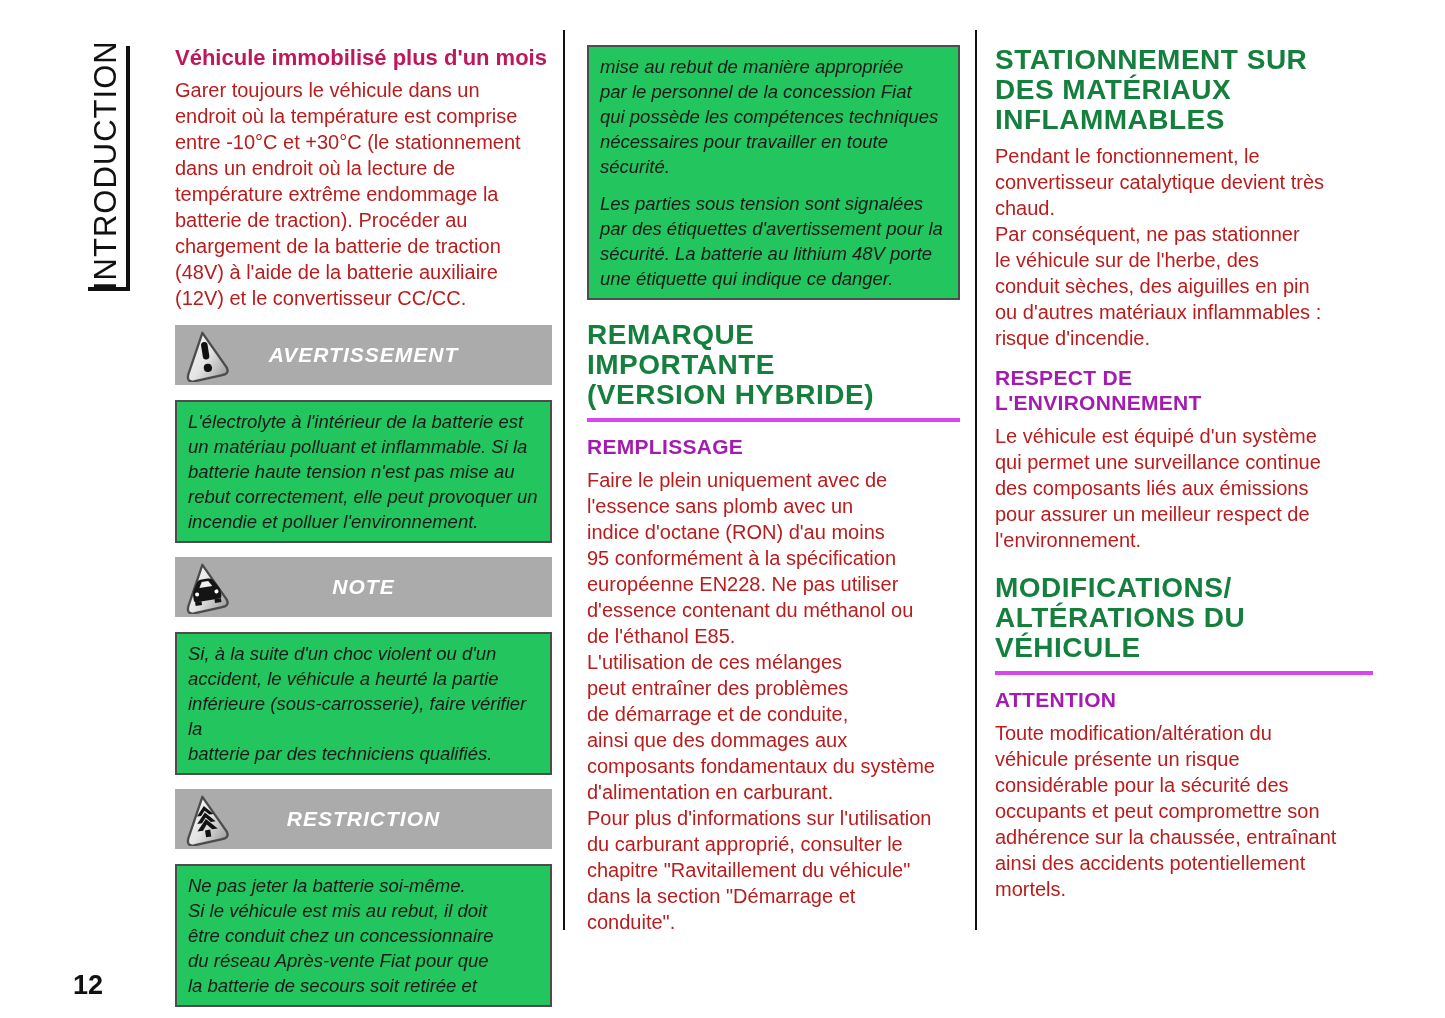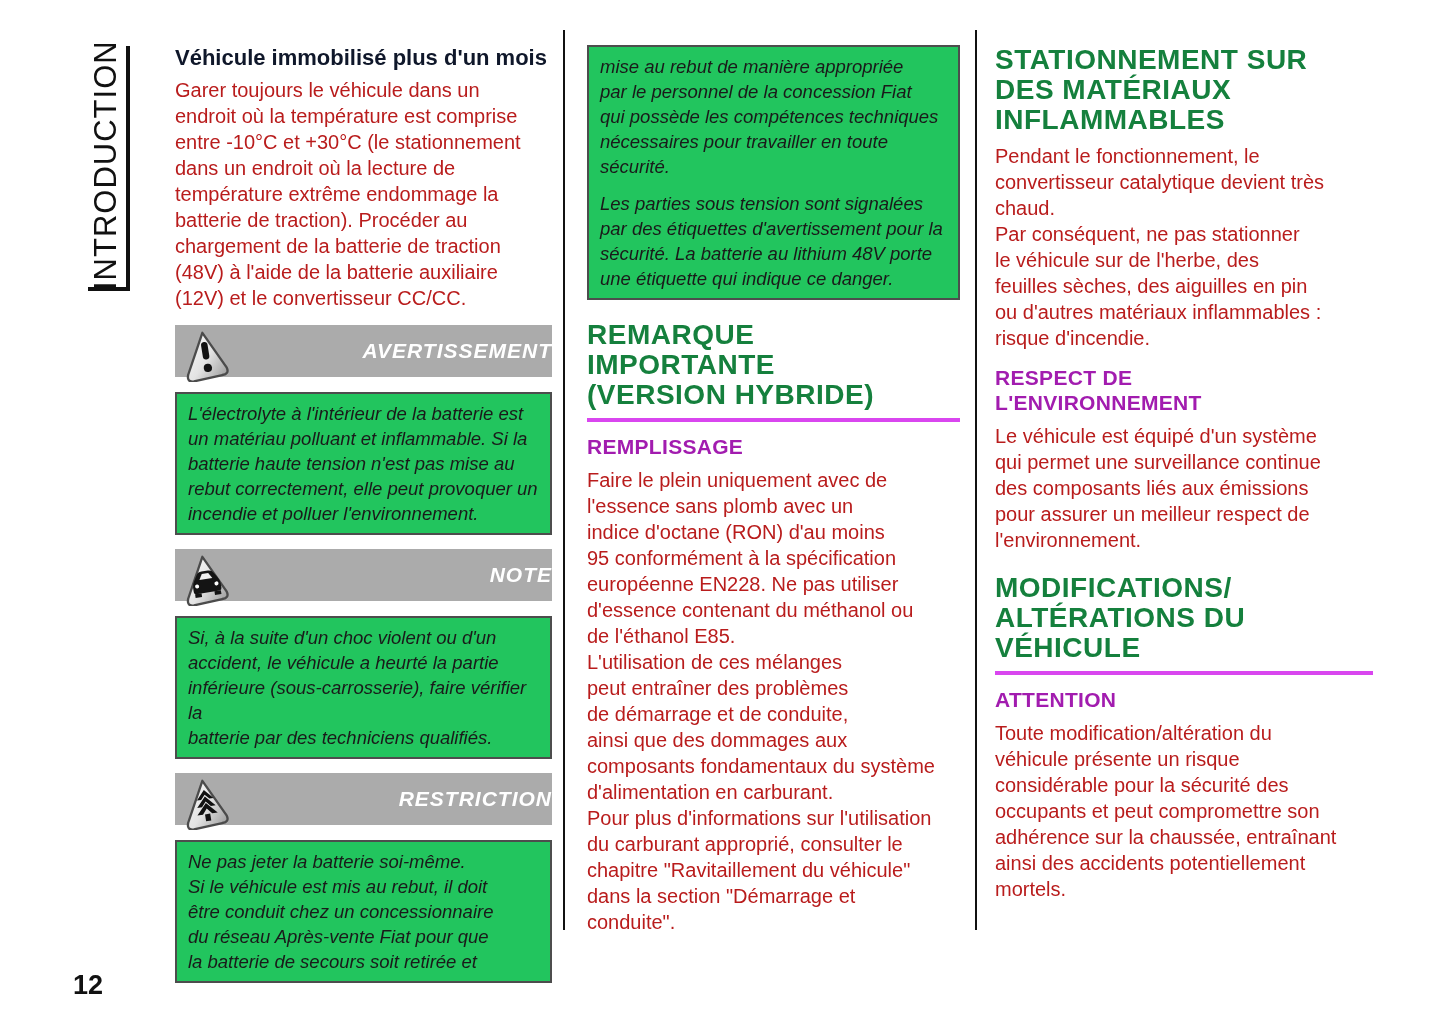--- a/index.html
+++ b/index.html
@@ -19,34 +19,34 @@
 
   
   .col{position:absolute;top:45px;}
   .col1{left:175px;width:377px;}
   .col2{left:587px;width:373px;}
   .col3{left:995px;width:378px;}
   .divider{position:absolute;top:30px;width:2px;height:900px;background:#111;}
   .div1{left:563px;}
   .div2{left:975px;}
 
-  .h-small{font-size:22px;font-weight:bold;color:#0f172a;margin:0 0 6px 0;}
+  .h-small{font-size:22px;font-weight:bold;color:#be185d;margin:0 0 6px 0;}
   .body-text{font-size:20px;line-height:26px;white-space:pre-line;margin:0;color:#b91c1c;}
 
   .h-big{
     font-size:28px;line-height:30px;font-weight:bold;letter-spacing:.5px;color:#15803d;
     white-space:pre-line;margin:0;
   }
   .h-big.ruled{border-bottom:4px solid #d946ef;padding-bottom:8px;}
   .h-sub{font-size:21px;line-height:25px;font-weight:bold;letter-spacing:.3px;color:#a21caf;white-space:pre-line;margin:0;}
 
   
   .bar{
-    position:relative;height:52px;background:#ababab;margin-top:14px;
-    display:flex;align-items:center;justify-content:flex-end;
+    position:relative;height:60px;background:#ababab;margin-top:14px;
+    display:flex;align-items:center;justify-content:center;
   }
   .bar-label{
     color:#ffffff;font-size:21px;font-weight:bold;font-style:italic;letter-spacing:1px;
   }
   .bar-icon{position:absolute;left:3px;top:1px;width:56px;height:56px;}
 
   
   .ibox{
     border:2px solid #4d4d4d;background:#22c55e;margin-top:15px;
     padding:7px 11px;
@@ -195,21 +195,21 @@
 
   <div class="col col3">
     <h2 class="h-big">STATIONNEMENT SUR
 DES MATÉRIAUX
 INFLAMMABLES</h2>
     <p class="body-text mt8">Pendant le fonctionnement, le
 convertisseur catalytique devient très
 chaud.
 Par conséquent, ne pas stationner
 le véhicule sur de l'herbe, des
-feuilles sèches, des aiguilles en pin
+conduit sèches, des aiguilles en pin
 ou d'autres matériaux inflammables :
 risque d'incendie.</p>
 
     <h3 class="h-sub mt14">RESPECT DE
 L'ENVIRONNEMENT</h3>
     <p class="body-text mt8">Le véhicule est équipé d'un système
 qui permet une surveillance continue
 des composants liés aux émissions
 pour assurer un meilleur respect de
 l'environnement.</p>

